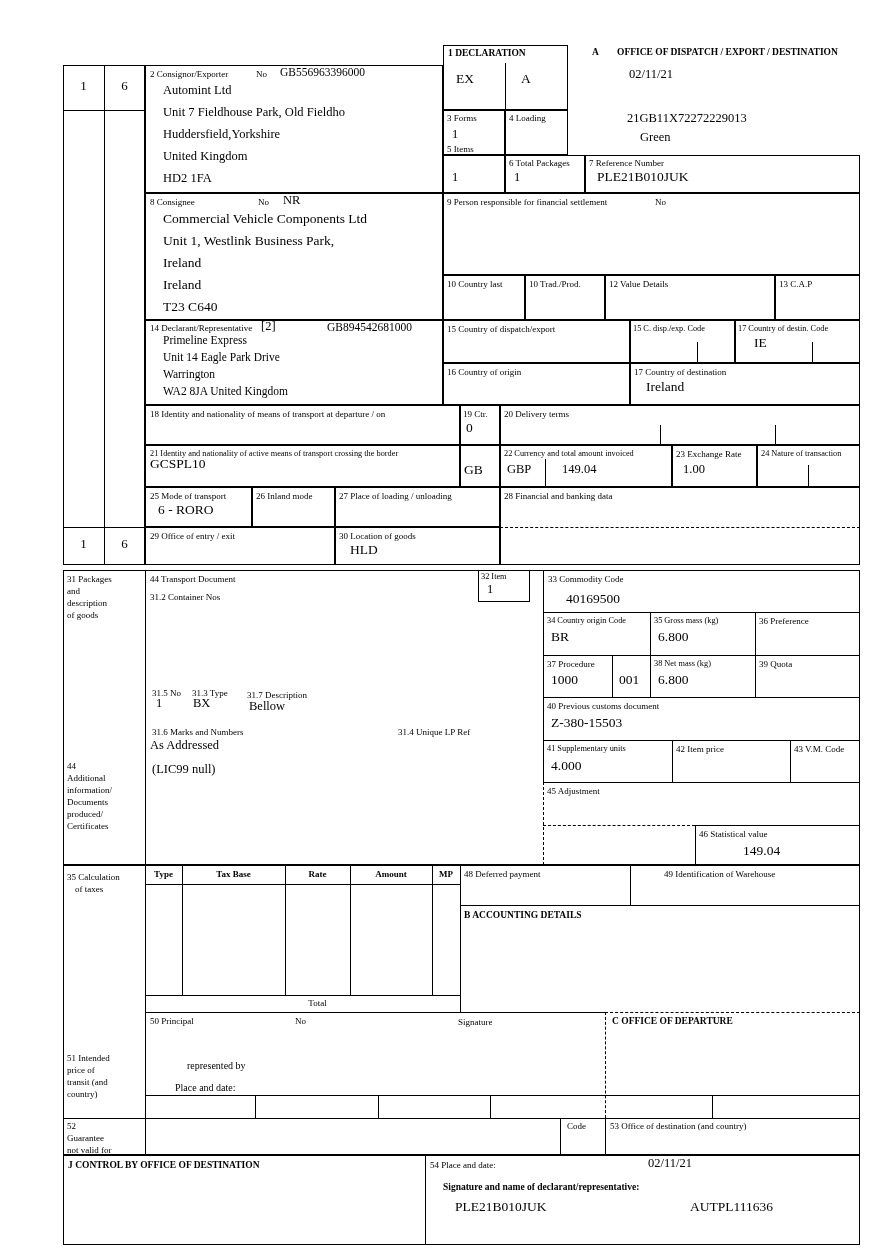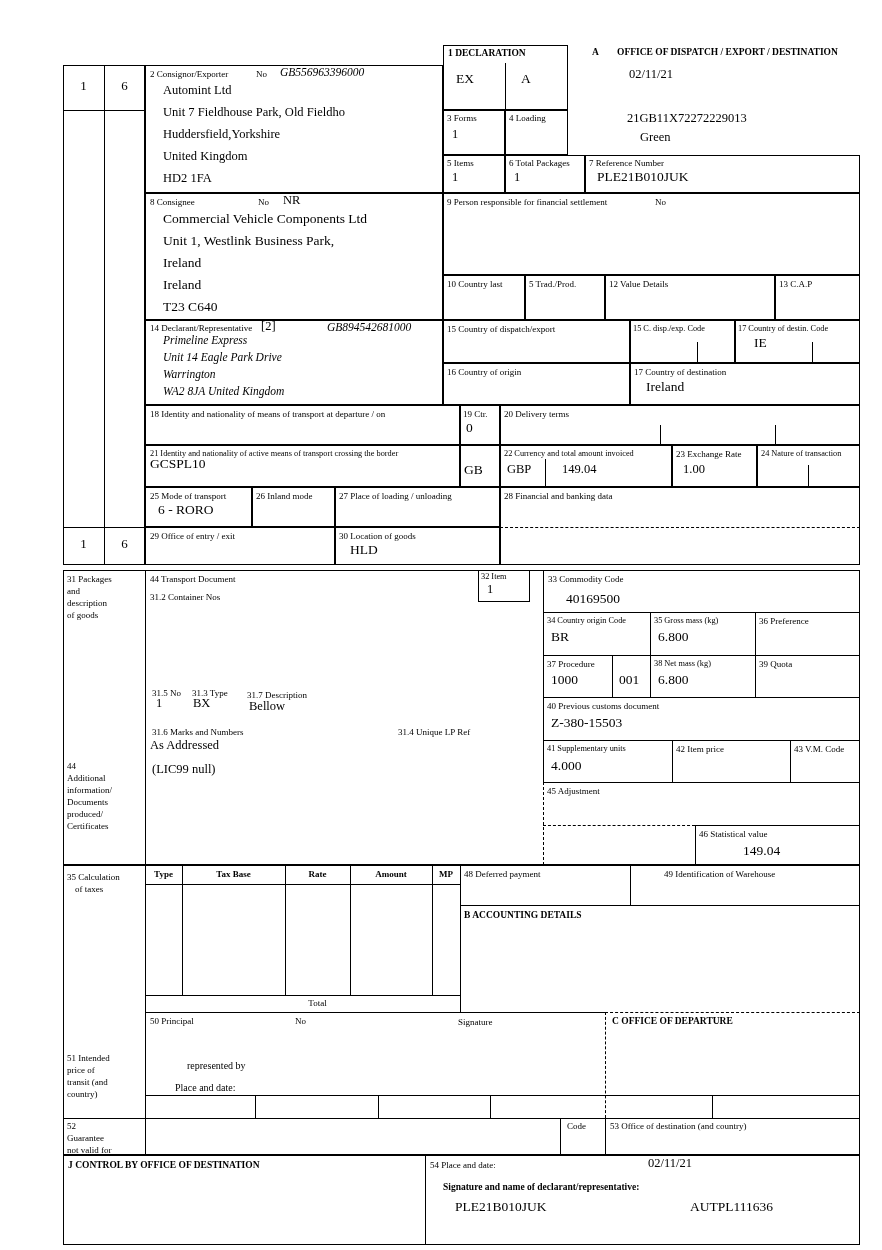--- a/index.html
+++ b/index.html
@@ -9,21 +9,21 @@
           font-family:"Liberation Serif", serif; color:#000; overflow:hidden; margin:0 auto; }
   .b  { position:absolute; border:1px solid #000; }
   .h  { position:absolute; height:0; border-top:1px solid #000; }
   .v  { position:absolute; width:0; border-left:1px solid #000; }
   .hd { border-top-style:dashed; }
   .vd { border-left-style:dashed; }
   .l   { position:absolute; font-size:9px;   line-height:1.15; white-space:nowrap; }
   .l2  { position:absolute; font-size:8.3px; line-height:1.15; white-space:nowrap; }
   .l10 { position:absolute; font-size:10px;  line-height:1.15; white-space:nowrap; }
   .t   { position:absolute; font-size:12.5px; line-height:1.1; white-space:nowrap; }
-  .t2  { position:absolute; font-size:11.5px; line-height:1.1; white-space:nowrap;font-style:italic; }
+  .t2  { position:absolute; font-size:11.5px; line-height:1.1; white-space:nowrap; }
   .t3  { position:absolute; font-size:13.5px; line-height:1.1; white-space:nowrap; }
   .s   { position:absolute; font-size:9.5px; font-weight:bold; line-height:1.15; white-space:nowrap; }
   .c   { position:absolute; font-size:13px; text-align:center; }
   .th  { position:absolute; font-size:9px; font-weight:bold; text-align:center; }
 </style>
 </head>
 <body>
 
 <div class="page">
 
@@ -57,21 +57,21 @@
 
   <div class="b" style="left:443px;top:110px;width:62px;height:45px"></div>
   <div class="l" style="left:447px;top:113px">3 Forms</div>
   <div class="t" style="left:452px;top:128px">1</div>
   <div class="b" style="left:505px;top:110px;width:63px;height:45px"></div>
   <div class="l" style="left:509px;top:113px">4 Loading</div>
   <div class="t" style="left:627px;top:112px">21GB11X72272229013</div>
   <div class="t" style="left:640px;top:131px">Green</div>
 
   <div class="b" style="left:443px;top:155px;width:62px;height:38px"></div>
-  <div class="l" style="left:447px;top:158px">5 Items</div>
+  <div class="l" style="left:447px;top:144px">5 Items</div>
   <div class="t" style="left:452px;top:171px">1</div>
   <div class="b" style="left:505px;top:155px;width:80px;height:38px"></div>
   <div class="l" style="left:509px;top:158px">6 Total Packages</div>
   <div class="t" style="left:514px;top:171px">1</div>
   <div class="b" style="left:585px;top:155px;width:275px;height:38px"></div>
   <div class="l" style="left:589px;top:158px">7 Reference Number</div>
   <div class="t3" style="left:597px;top:170px">PLE21B010JUK</div>
 
   <div class="b" style="left:145px;top:193px;width:298px;height:127px"></div>
   <div class="l" style="left:150px;top:197px">8 Consignee</div>
@@ -82,21 +82,21 @@
   <div class="t3" style="left:163px;top:256px">Ireland</div>
   <div class="t3" style="left:163px;top:278px">Ireland</div>
   <div class="t3" style="left:163px;top:300px">T23 C640</div>
 
   <div class="b" style="left:443px;top:193px;width:417px;height:82px"></div>
   <div class="l" style="left:447px;top:197px">9 Person responsible for financial settlement</div>
   <div class="l" style="left:655px;top:197px">No</div>
   <div class="b" style="left:443px;top:275px;width:82px;height:45px"></div>
   <div class="l" style="left:447px;top:279px">10 Country last</div>
   <div class="b" style="left:525px;top:275px;width:80px;height:45px"></div>
-  <div class="l" style="left:529px;top:279px">5 Trad./Prod.</div>
+  <div class="l" style="left:529px;top:279px">10 Trad./Prod.</div>
   <div class="b" style="left:605px;top:275px;width:170px;height:45px"></div>
   <div class="l" style="left:609px;top:279px">12 Value Details</div>
   <div class="b" style="left:775px;top:275px;width:85px;height:45px"></div>
   <div class="l" style="left:779px;top:279px">13 C.A.P</div>
 
   <div class="b" style="left:145px;top:320px;width:298px;height:85px"></div>
   <div class="l" style="left:150px;top:323px">14 Declarant/Representative</div>
   <div class="t" style="left:261px;top:320px">[2]</div>
   <div class="t2" style="left:327px;top:321px">GB894542681000</div>
   <div class="t2" style="left:163px;top:334px">Primeline Express</div>

